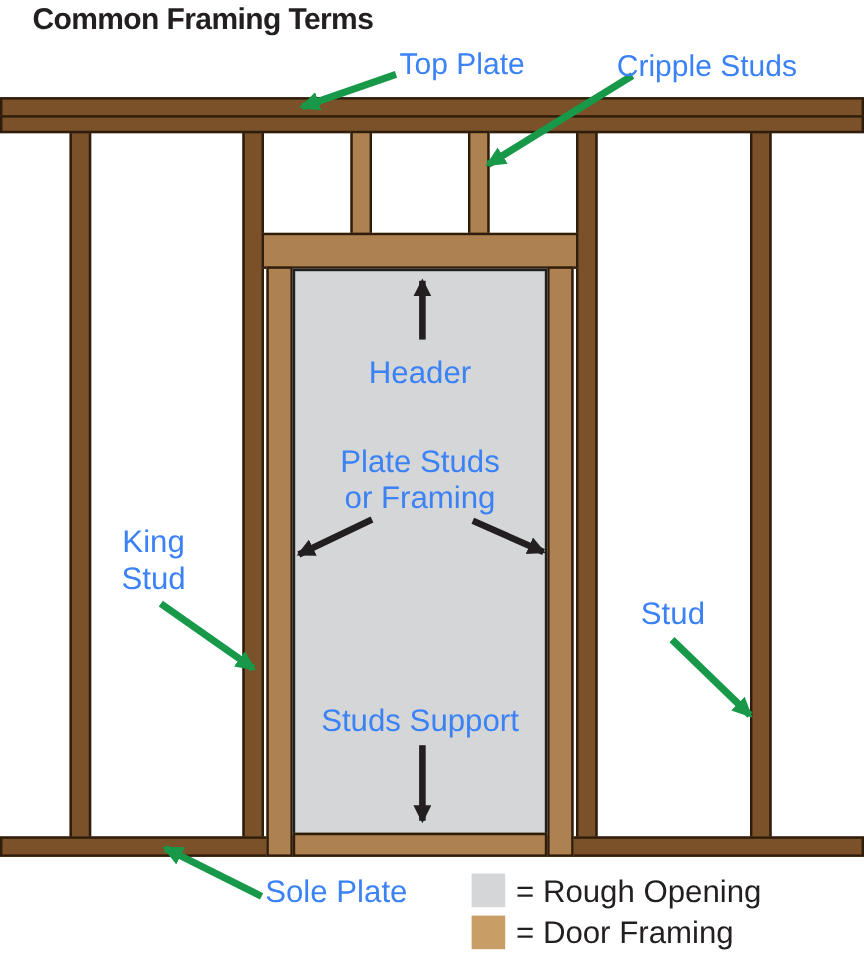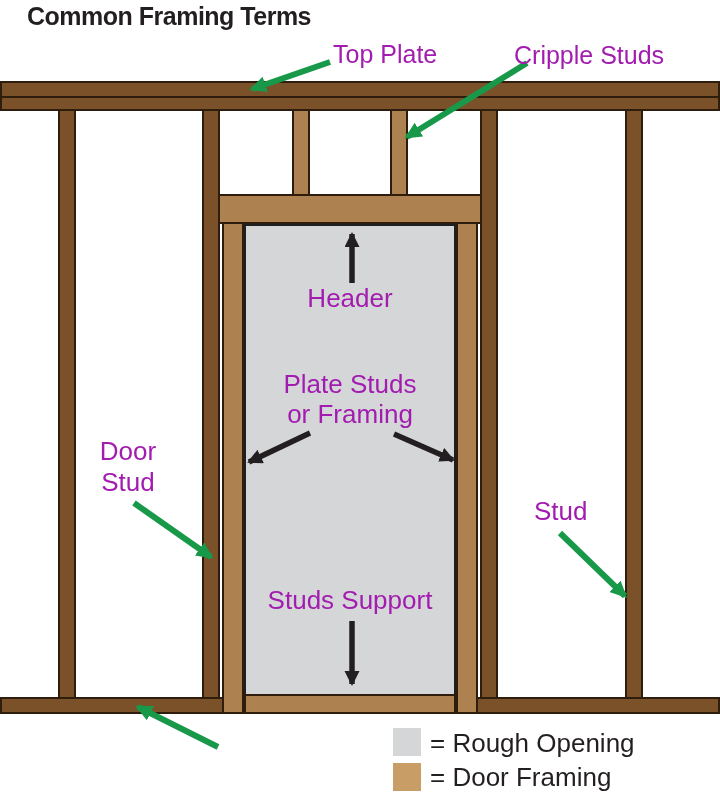--- a/index.html
+++ b/index.html
@@ -4,21 +4,21 @@
 <style>
   html,body{margin:0;padding:0;background:#ffffff;}
   #stage{
     position:relative;width:720px;height:794px;background:#ffffff;
     font-family:Liberation Sans, sans-serif;color:#231f20;overflow:hidden;
   }
   .piece{position:absolute;box-sizing:border-box;border:2px solid #2e1d0c;}
   .wood-dark{background:#7a5129;}
   .wood-tan{background:#ad8150;}
   .opening{background:#d5d6d8;border:2px solid #1f1f1f;}
-  .lbl{position:absolute;font-size:25px;line-height:1.1;white-space:nowrap;color:#a21caf;}
+  .lbl{position:absolute;font-size:25px;line-height:1.1;white-space:nowrap;color:#3b82f6;}
   .lbl.center{text-align:center;white-space:normal;}
   #title{position:absolute;left:27px;top:2px;font-size:25px;font-weight:700;letter-spacing:-0.5px;}
   #arrows{position:absolute;left:0;top:0;pointer-events:none;}
   .legend-swatch{position:absolute;width:28px;height:28px;}
   .sw-rough{background:#d5d6d8;}
   .sw-door{background:#c89e66;}
   .legend-label{position:absolute;font-size:26px;white-space:nowrap;}
 </style>
 </head>
 <body>
@@ -59,39 +59,40 @@
     <line x1="310" y1="433" x2="249" y2="462" stroke="#231f20" stroke-width="5.5" marker-end="url(#bh)"></line>
     <line x1="394" y1="434" x2="453" y2="460" stroke="#231f20" stroke-width="5.5" marker-end="url(#bh)"></line>
     <line x1="352" y1="621" x2="352" y2="684" stroke="#231f20" stroke-width="5.5" marker-end="url(#bh)"></line>
   </svg>
 
   <div id="title">Common Framing Terms</div>
 
   <div class="lbl" style="left:333px;top:41px;">Top Plate</div>
   <div class="lbl" style="left:514px;top:42px;">Cripple Studs</div>
 
-  <div class="lbl center" style="left:244px;top:284px;width:212px;font-size:26px;">
+  <div class="lbl center" style="left:244px;top:296px;width:212px;font-size:26px;">
     <span>Header</span>
   </div>
 
   <div class="lbl center" style="left:238px;top:369px;width:224px;font-size:26px;line-height:30px;">
     <div>Plate Studs</div>
     <div>or Framing</div>
   </div>
 
   <div class="lbl center" style="left:88px;top:436px;width:80px;font-size:26px;line-height:31px;">
-    <div>Door</div>
+    <div>King</div>
     <div>Stud</div>
   </div>
 
   <div class="lbl" style="left:534px;top:497px;font-size:26px;">Stud</div>
 
   <div class="lbl center" style="left:210px;top:586px;width:280px;font-size:26px;">
     <span>Studs Support</span>
   </div>
 
+  <div class="lbl" style="left:221px;top:729px;font-size:26px;">Sole Plate</div>
 
   <div class="legend-swatch sw-rough" style="left:393px;top:728px;"></div>
   <div class="legend-label" style="left:430px;top:728px;">= Rough Opening</div>
   <div class="legend-swatch sw-door" style="left:393px;top:763px;"></div>
   <div class="legend-label" style="left:430px;top:762px;">= Door Framing</div>
 
 </div>
 
 </body></html>

